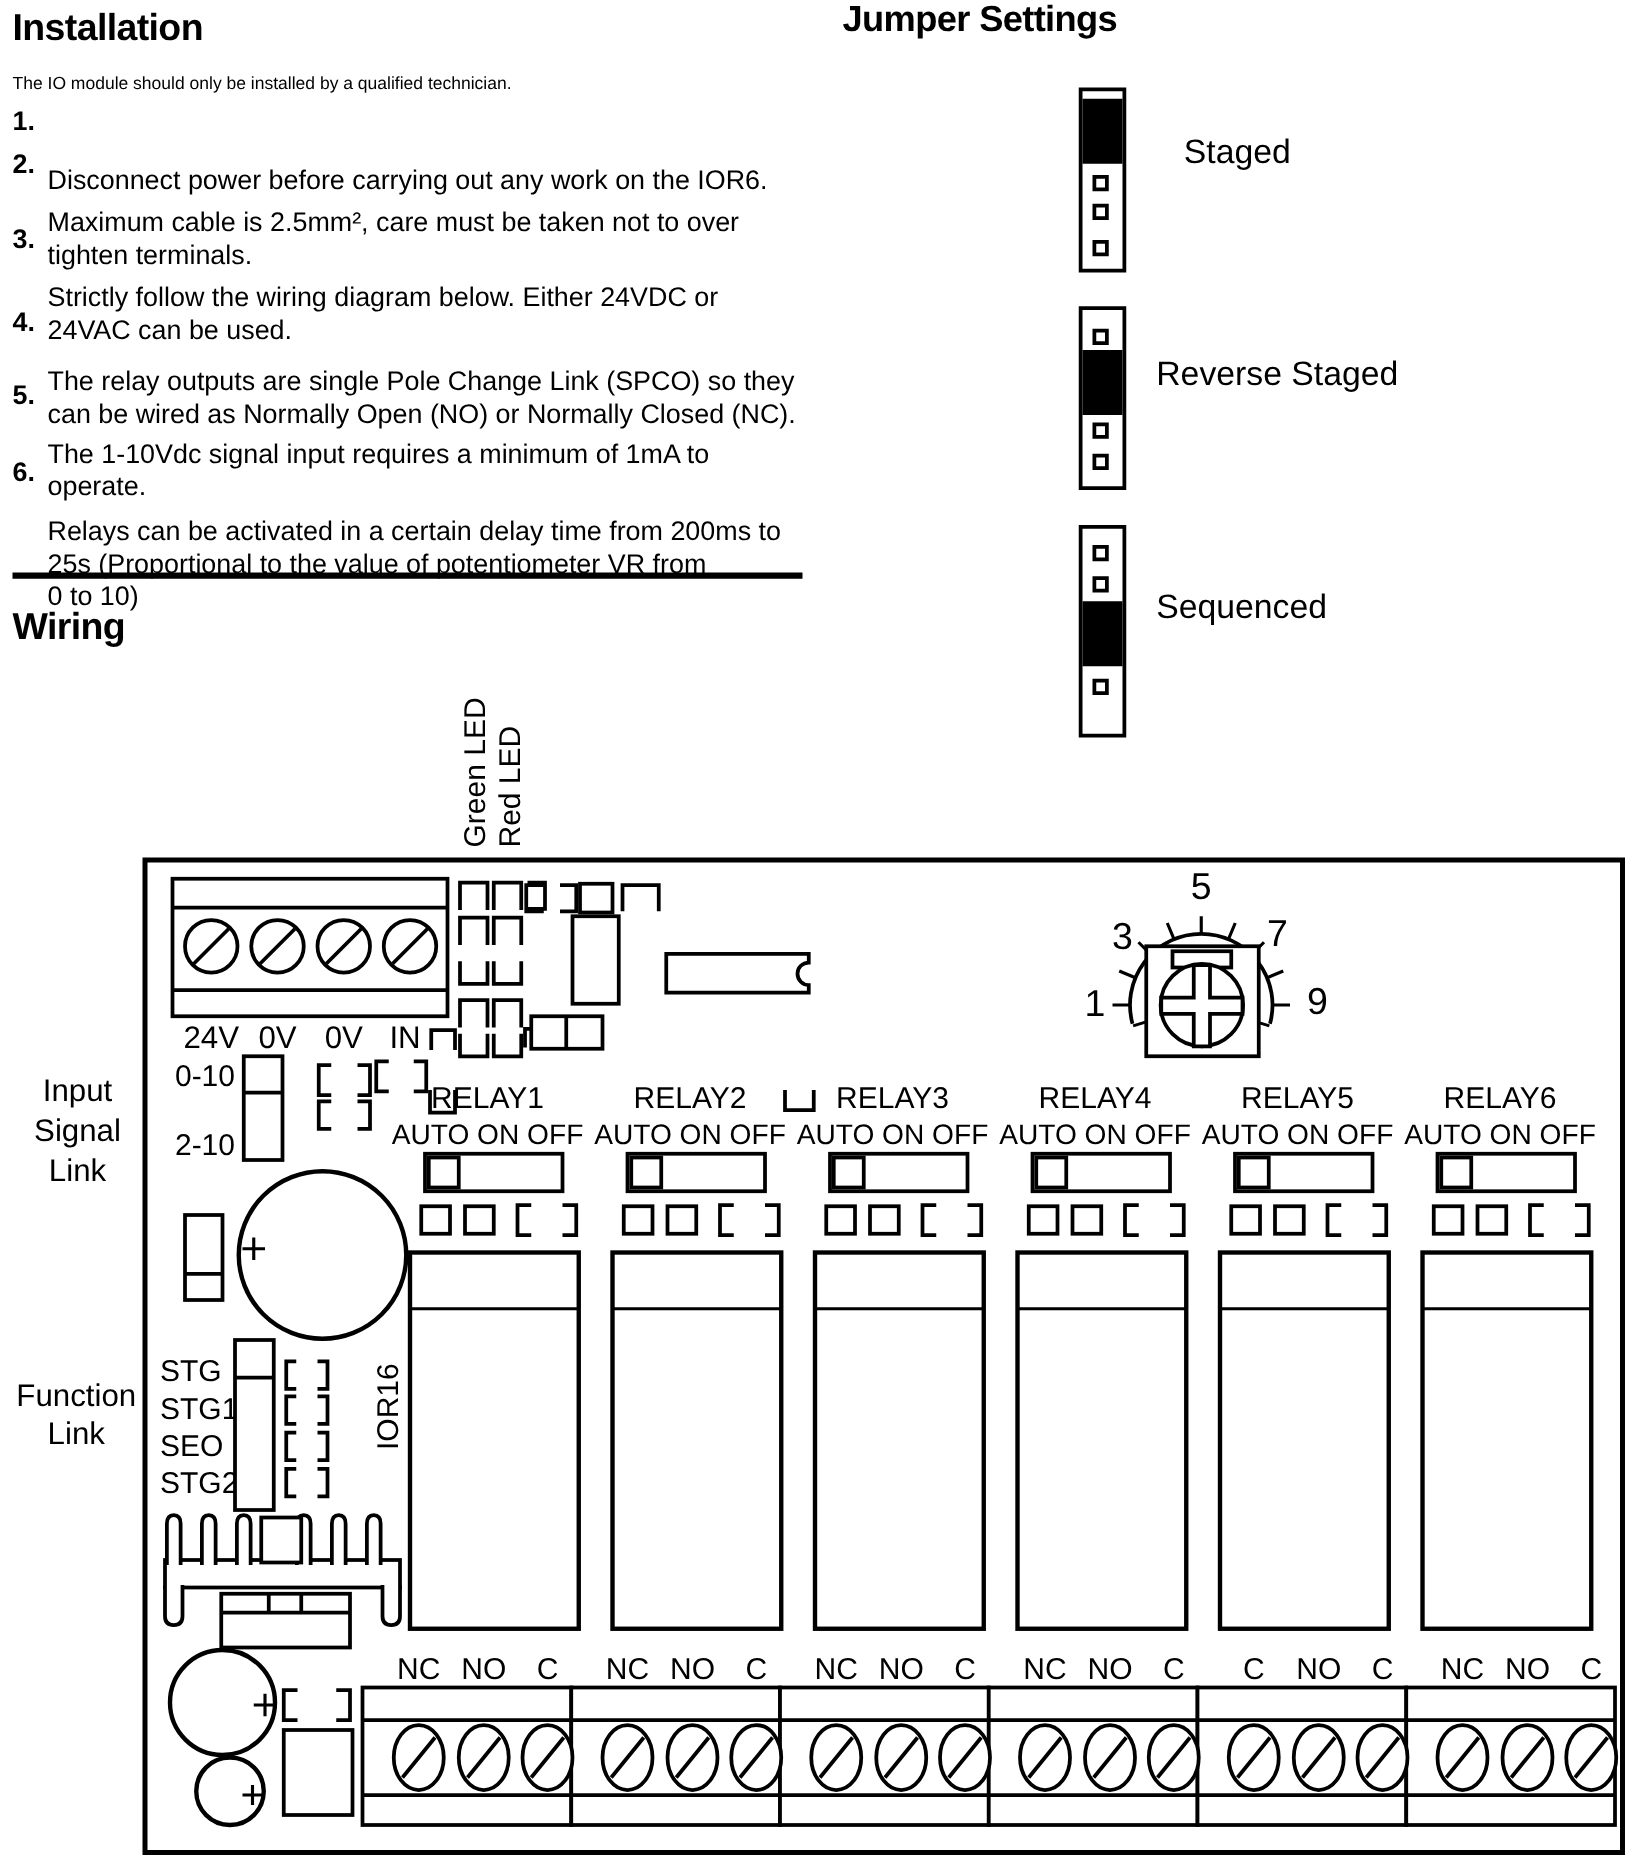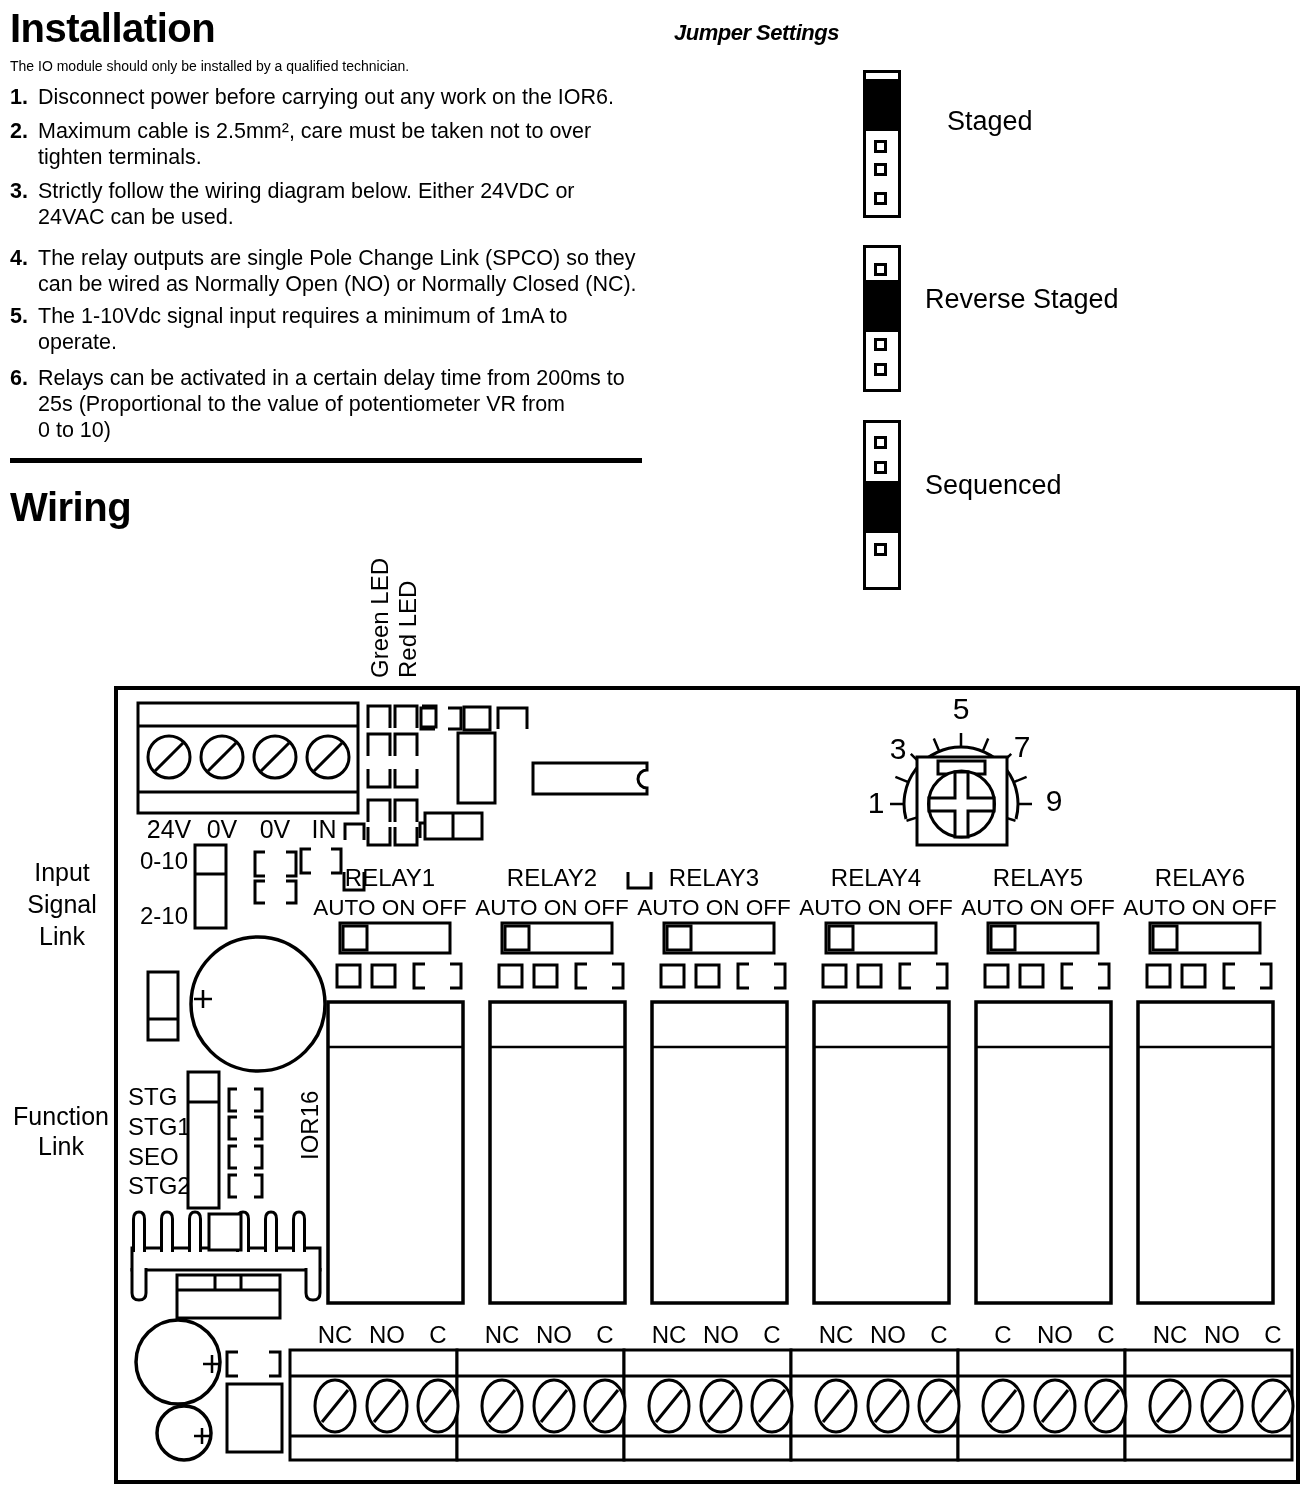--- a/index.html
+++ b/index.html
@@ -1,25 +1,25 @@
 <!DOCTYPE html>
 <html><head>
 <meta charset="utf-8">
 <style>
   html,body{margin:0;padding:0;}
   body{
     width:1314px;height:1487px;position:relative;background:#fff;color:#000;
     font-family:"Liberation Sans",sans-serif;overflow:hidden;
   }
   .abs{position:absolute;}
-  .h1{font-weight:bold;font-size:40px;letter-spacing:-0.5px;}
+  .h1{font-weight:bold;font-size:30px;letter-spacing:-0.5px;}
   .intro{font-size:14px;line-height:26px;}
   .item{position:absolute;left:10px;width:700px;font-size:21.5px;line-height:26px;}
   .item .num{position:absolute;left:0;top:0;font-weight:bold;}
-  .item .txt{display:block;margin-left:28px;white-space:pre-line;}
+  .item .txt{display:block;margin-left:28px;white-space:pre-line;margin-top:47px;}
   .divider{position:absolute;left:10px;top:458px;width:632px;height:5px;background:#000;}
   
   .jumper{position:absolute;left:863px;width:38px;box-sizing:border-box;border:3px solid #000;background:#fff;}
   .jblock{position:absolute;left:0;width:32px;background:#000;}
   .jpin{position:absolute;left:8px;width:7px;height:7px;border:3px solid #000;background:#fff;}
   .jlabel{position:absolute;left:925px;font-size:27px;}
   
   svg .shp{fill:#fff;stroke:#000;stroke-width:3;}
   svg .bd{fill:#fff;stroke:#000;stroke-width:4;}
   svg .ln{fill:none;stroke:#000;stroke-width:3;}
@@ -63,21 +63,21 @@
 <div class="item" style="top:365px">
   <span class="num">6.</span>
   <span class="txt">Relays can be activated in a certain delay time from 200ms to
 25s (Proportional to  the value of potentiometer VR from
 0 to 10)</span>
 </div>
 
 <div class="divider"></div>
 <div class="abs h1" style="left:10px;top:485px;">Wiring</div>
 
-<div class="abs h1" style="left:674px;top:20px;font-size:22px;font-style:italic;">Jumper Settings</div>
+<div class="abs h1" style="left:674px;top:0;font-size:29px;">Jumper Settings</div>
 
 <div class="jumper" style="top:70px;height:148px;">
   <div class="jblock" style="top:6px;height:52px;"></div>
   <div class="jpin" style="top:67px;"></div>
   <div class="jpin" style="top:90px;"></div>
   <div class="jpin" style="top:119px;"></div>
 </div>
 <div class="jlabel" style="top:106px;margin-left:22px;">Staged</div>
 
 <div class="jumper" style="top:245px;height:147px;">

